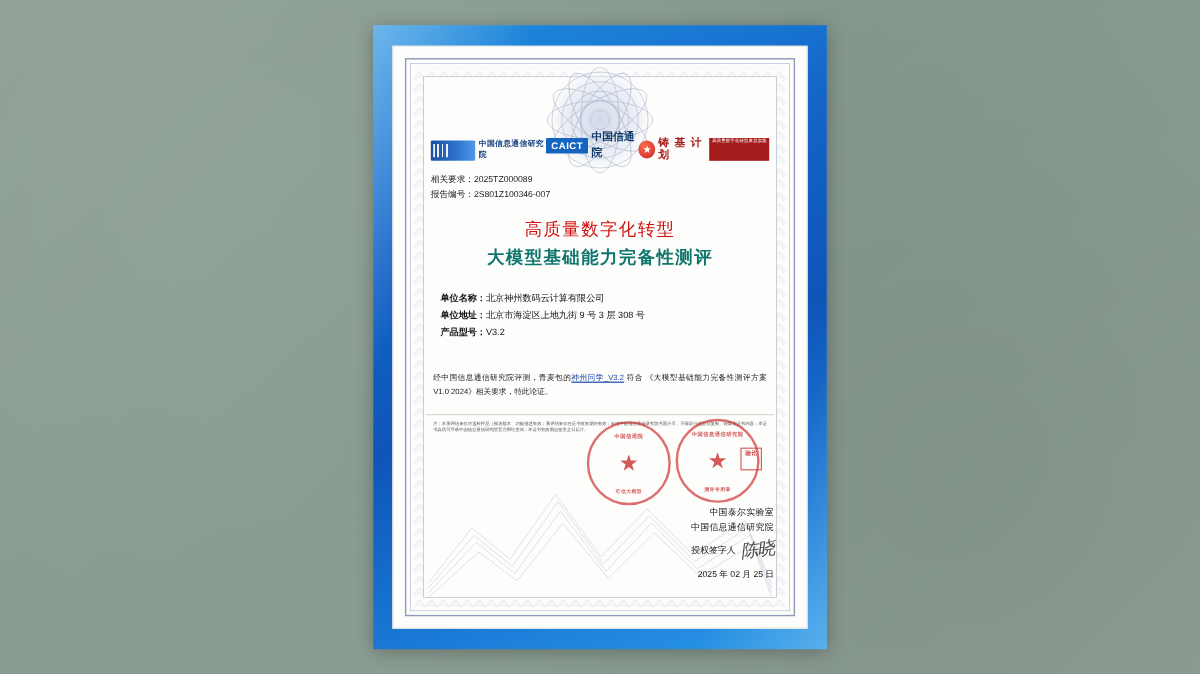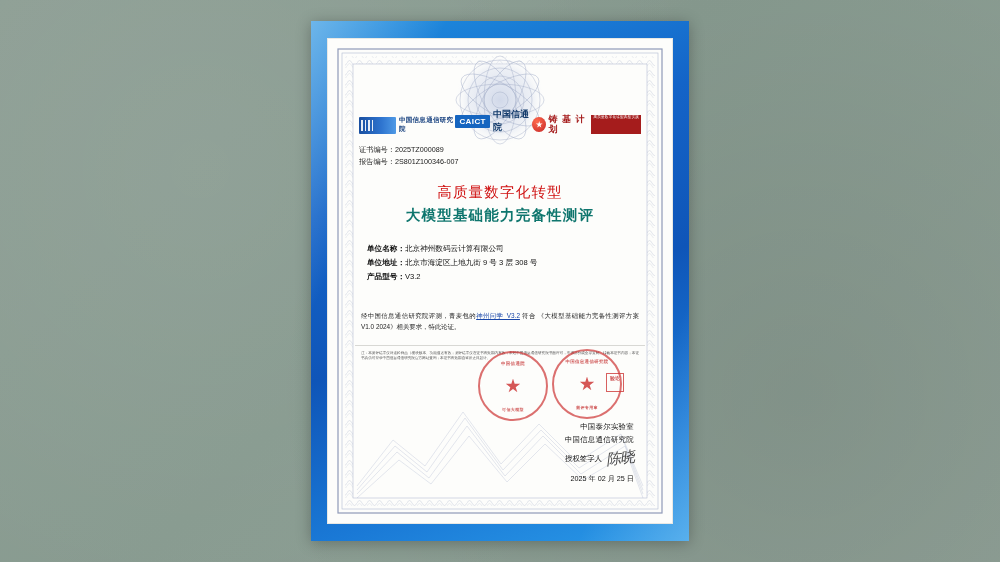--- a/index.html
+++ b/index.html
@@ -195,21 +195,21 @@
     line-height: 1.55;
     text-align: justify;
     padding: 0 6px;
     border-top: 0.5px solid #d8d8d4;
     padding-top: 5px;
   }
 
   
   .signblock {
     position: absolute;
-    right: 11px;
+    right: 0;
     bottom: 4px;
     width: 210px;
     text-align: right;
   }
   .seal-area { position: relative; height: 72px; }
 
   .seal {
     position: absolute;
     width: 66px; height: 66px;
     border-radius: 50%;
@@ -334,21 +334,21 @@
           <div class="zhuji-dot"></div>
           <div class="zhuji-text">
             <div class="zhuji-main">铸 基 计 划</div>
             <div class="zhuji-sub">高质量数字化转型典型实践</div>
           </div>
         </div>
       </div>
 
       <div class="numbers">
         <div>
-          <span>证书编号：</span><span>2025TZ000089</span>
+          <span>相关要求：</span><span>2025TZ000089</span>
         </div>
         <div>
           <span>报告编号：</span><span>2S801Z100346-007</span>
         </div>
       </div>
 
       <div class="titles">
         <div class="title-main">高质量数字化转型</div>
         <div class="title-sub">大模型基础能力完备性测评</div>
       </div>

